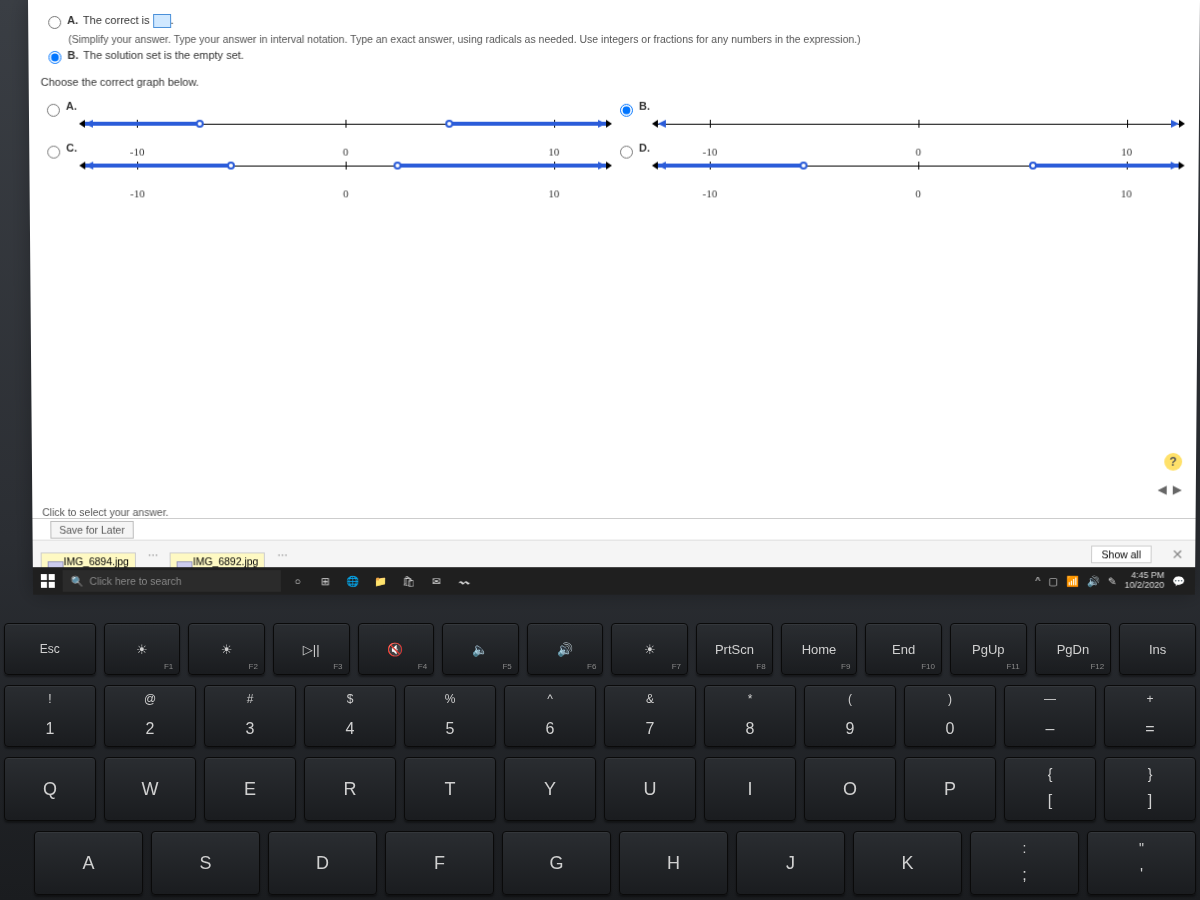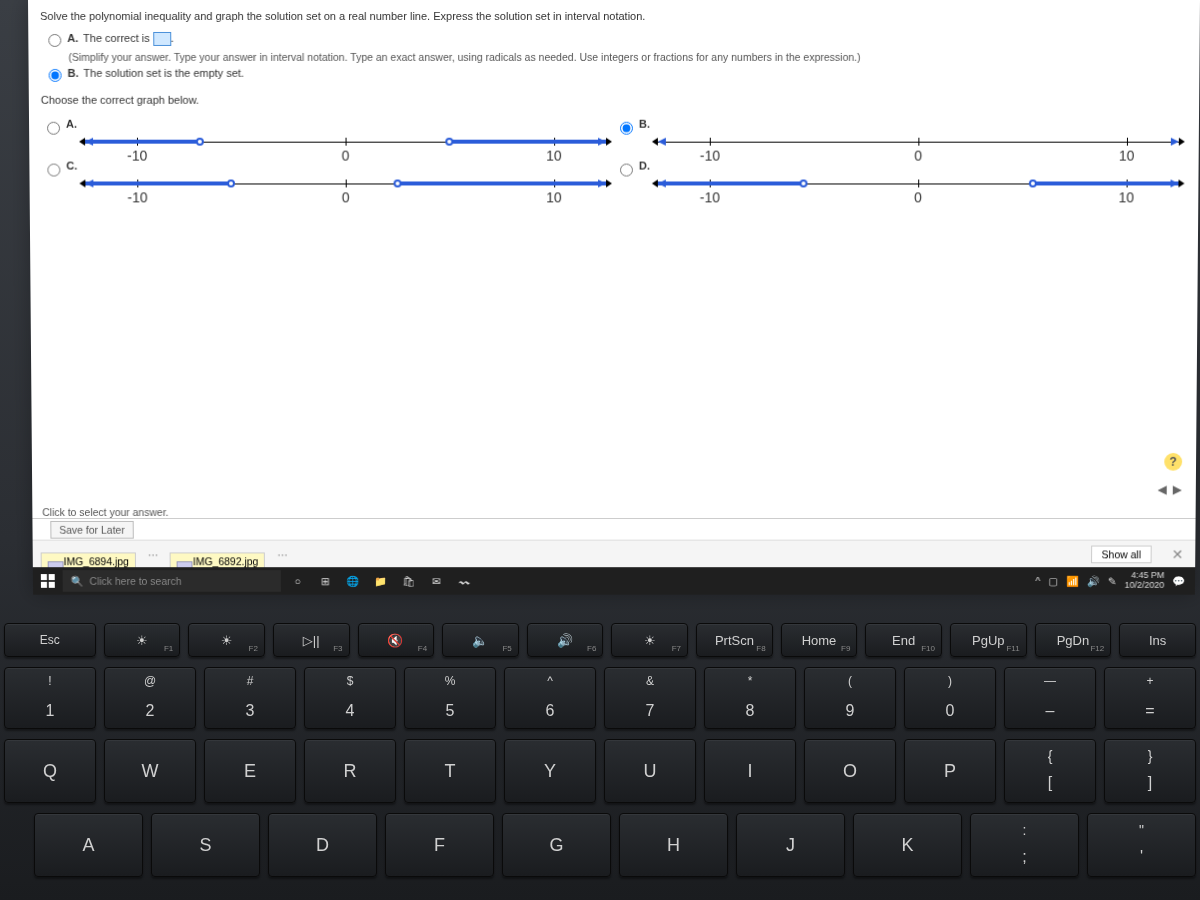--- a/index.html
+++ b/index.html
@@ -58,21 +58,21 @@
   }
   .graph-opt input { margin-top: 4px; }
   .nl {
     position: relative;
     width: calc(100% - 40px);
     height: 20px;
     margin-top: 14px;
   }
   .nl-line { position: absolute; top: 10px; left: 0; right: 0; height: 1px; background: #000; }
   .tick { position: absolute; top: 6px; width: 1px; height: 8px; background: #000; }
-  .tick-label { position: absolute; top: 16px; font-size: 14px; transform: translateX(-50%); }
+  .tick-label { position: absolute; top: 32px; font-size: 11px; transform: translateX(-50%); font-family: Liberation Serif, serif; }
   .seg { position: absolute; top: 8px; height: 4px; background: #2b5cd9; }
   .arrow-l, .arrow-r {
     position: absolute; top: 6px; width: 0; height: 0;
     border-top: 4px solid transparent; border-bottom: 4px solid transparent;
   }
   .arrow-l { border-right: 8px solid #2b5cd9; }
   .arrow-r { border-left: 8px solid #2b5cd9; }
   .circ {
     position: absolute; top: 6px; width: 8px; height: 8px;
     border: 2px solid #2b5cd9; background: #fff; border-radius: 50%;
@@ -170,38 +170,37 @@
     font-size: 15px;
     display: flex;
     flex-direction: column;
     align-items: center;
     justify-content: center;
     box-shadow: inset 0 1px 0 rgba(255,255,255,0.05), 0 2px 2px rgba(0,0,0,.4);
     flex: 1;
     height: 60px;
     position: relative;
   }
-  .fn-row .key { height: 34px; font-size: 10px; flex-direction: row; gap: 4px;}
+  .fn-row .key { height: 52px; font-size: 10px; flex-direction: row; gap: 4px;}
   .fn-row .key .sym { font-size: 13px; }
   .fn-row .key .lbl { position:absolute; bottom:3px; right:6px; font-size:8px; color:#888;}
   .num-row .key { height: 62px; }
   .num-row .key .sup { font-size: 12px; position: absolute; top: 6px; }
   .num-row .key .main { font-size: 16px; position: absolute; bottom: 8px; }
   .key.esc { flex: 1.2; font-size: 12px;}
   .letter-row .key { font-size: 18px; height: 64px;}
   .letter-row.r2 { padding-left: 30px; }
   .bracket .sup{font-size:14px; position:absolute; top:8px;}
   .bracket .main{font-size:16px; position:absolute; bottom:10px;}
 </style>
 </head>
 <body>
 
 <div class="screen">
   <div class="quiz-area">
-    <div class="question-text">Solve the polynomial inequality and graph the solution set on a real number line. Express the solution set in interval notation.</div>
 
     <div class="choice-row">
       <input type="radio" name="sol" style="">
       <div>
         <span class="choice-label">A.</span>
         <span>The correct is</span>
         <span class="choice-fill"></span>.
       </div>
     </div>
     <div class="hint">(Simplify your answer. Type your answer in interval notation. Type an exact answer, using radicals as needed. Use integers or fractions for any numbers in the expression.)</div>

